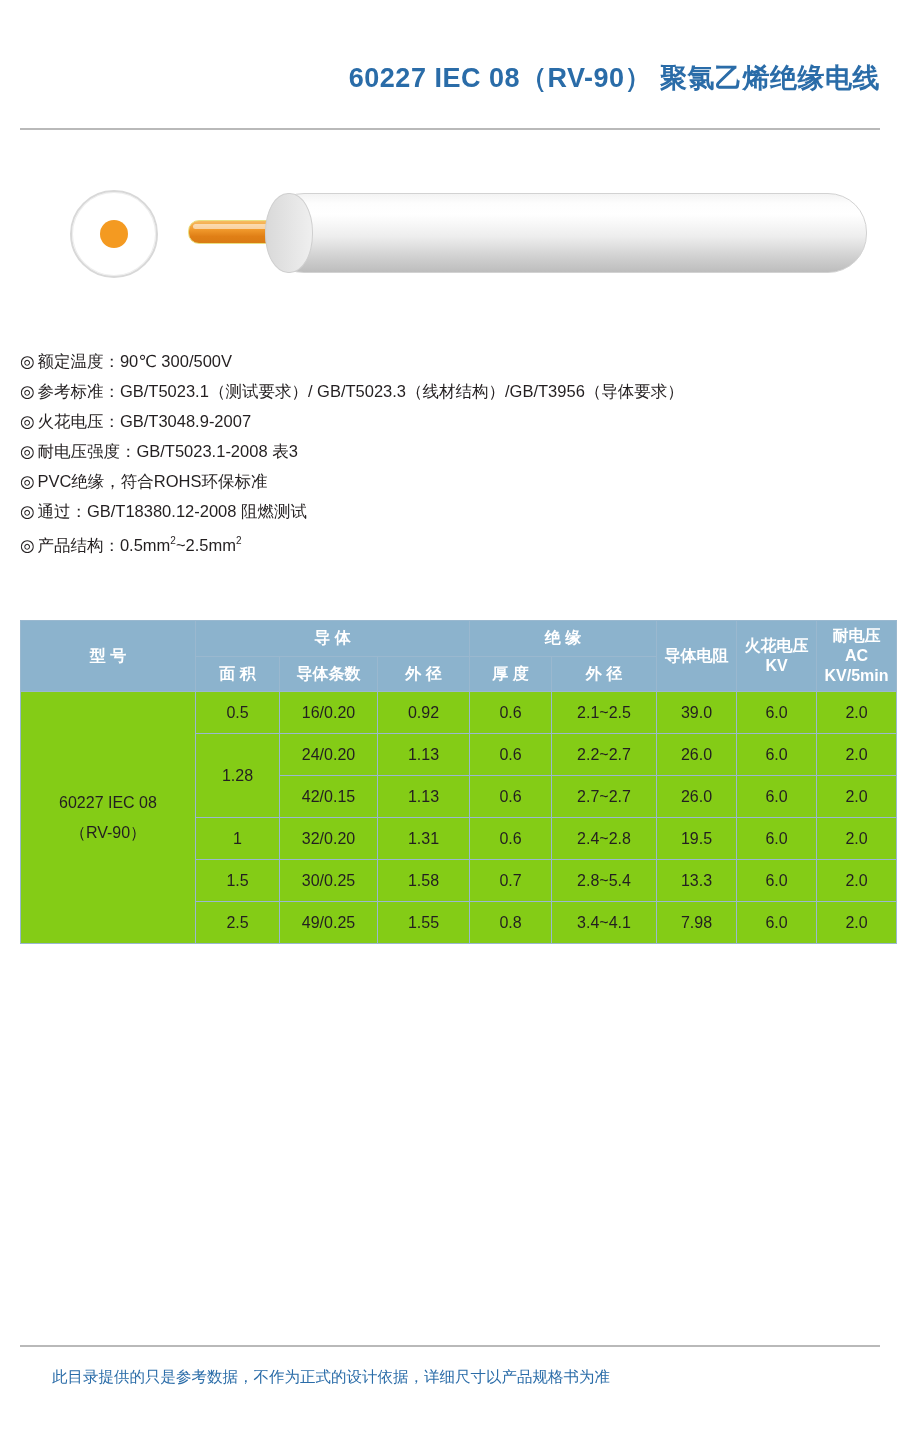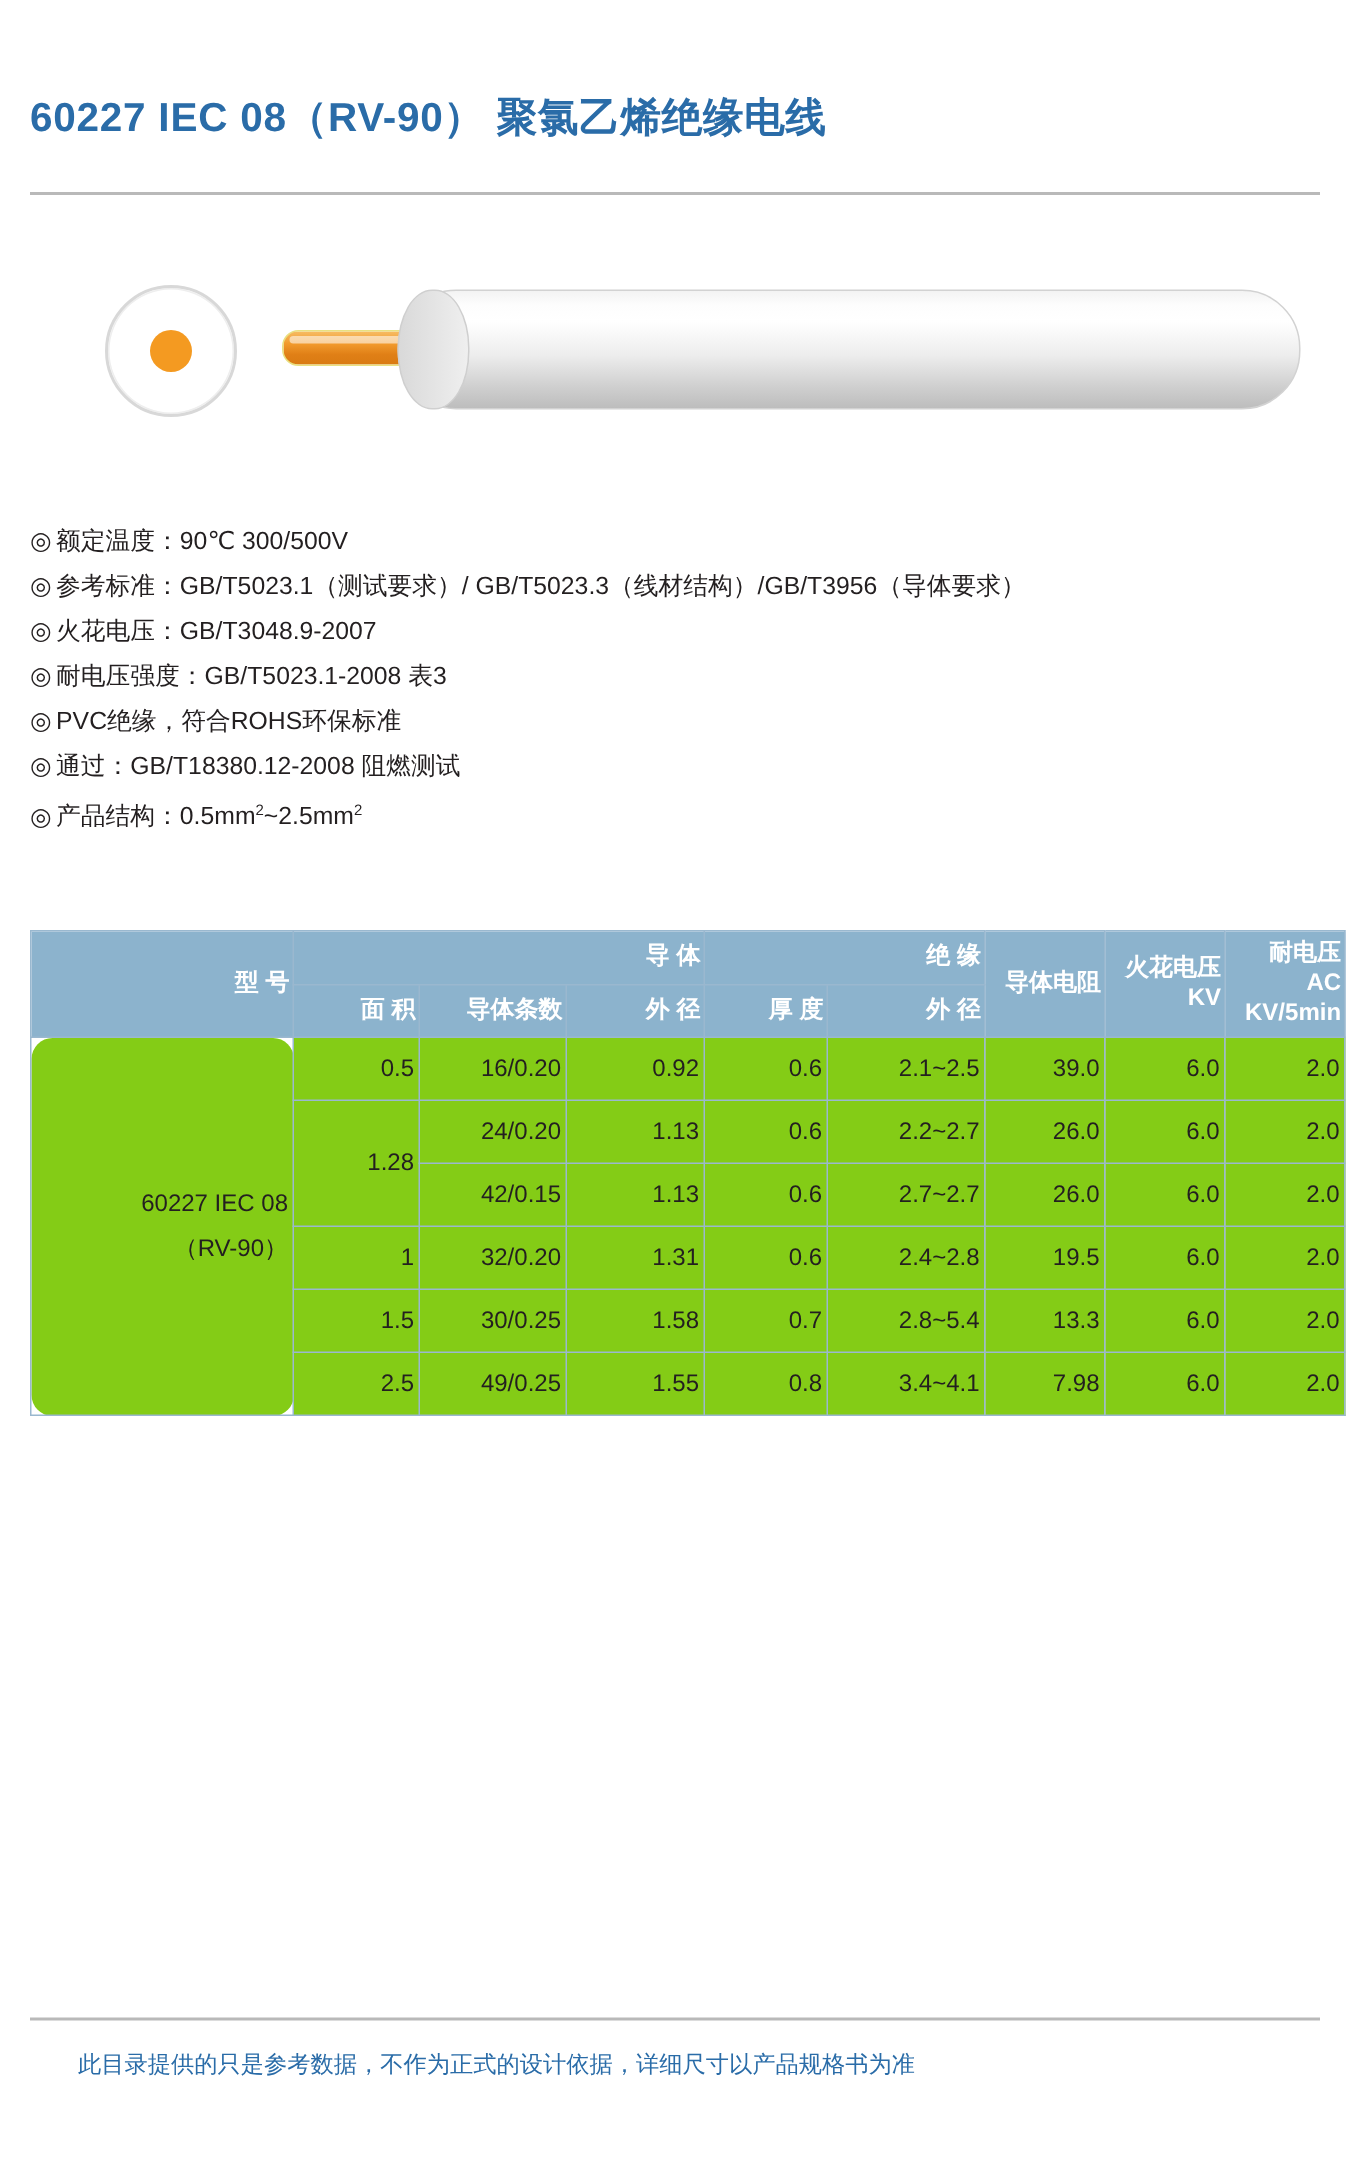--- a/index.html
+++ b/index.html
@@ -22,20 +22,21 @@
     box-sizing: border-box;
     padding: 0 20px;
   }
 
   
   .title-bar {
     position: absolute;
     left: 20px;
     top: 60px;
     width: 860px;
+    text-align: right;
   }
   .title {
     font-size: 27px;
     font-weight: bold;
     color: #2a6ca8;
     letter-spacing: 0.5px;
     white-space: nowrap;
   }
   .title-rule {
     position: absolute;
@@ -153,21 +154,21 @@
     width: 860px;
   }
   table.spec-table {
     border-collapse: collapse;
     width: 860px;
     table-layout: fixed;
   }
   table.spec-table th,
   table.spec-table td {
     border: 1px solid #9ab8cf;
-    text-align: right;
+    text-align: center;
     font-size: 16px;
     color: #231f20;
   }
   table.spec-table thead th {
     background: #8cb3cd;
     color: #ffffff;
     font-weight: bold;
     padding: 5px 2px;
     line-height: 20px;
   }
@@ -181,21 +182,20 @@
   .col-strands { width: 98px; }
   .col-cond-od { width: 92px; }
   .col-thick { width: 82px; }
   .col-ins-od { width: 105px; }
   .col-res { width: 80px; }
   .col-spark { width: 80px; }
   .col-volt { width: 80px; }
   .model-cell {
     font-size: 16.5px;
     line-height: 30px;
-    border-radius: 14px;
   }
   .hdr-small { font-size: 15px; margin-top: 28px; }
 
   
   .footer-rule {
     position: absolute;
     left: 20px;
     top: 1345px;
     width: 860px;
     height: 2px;

